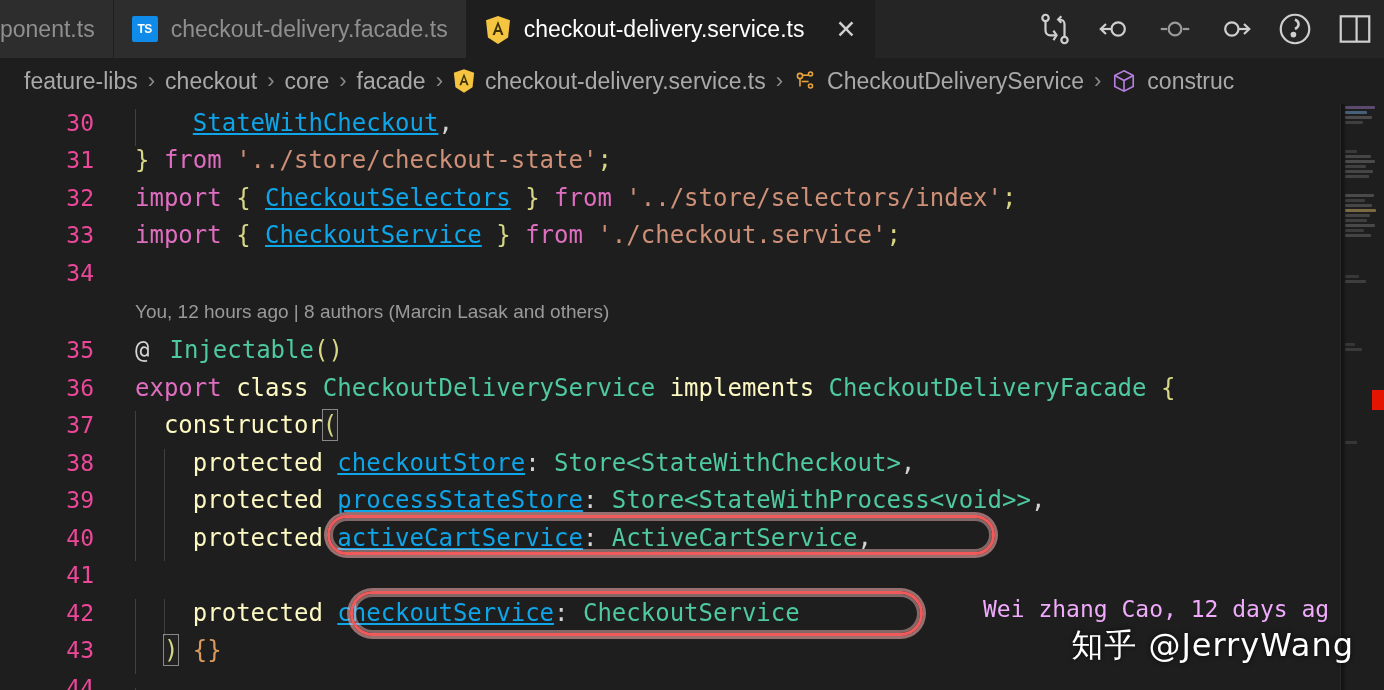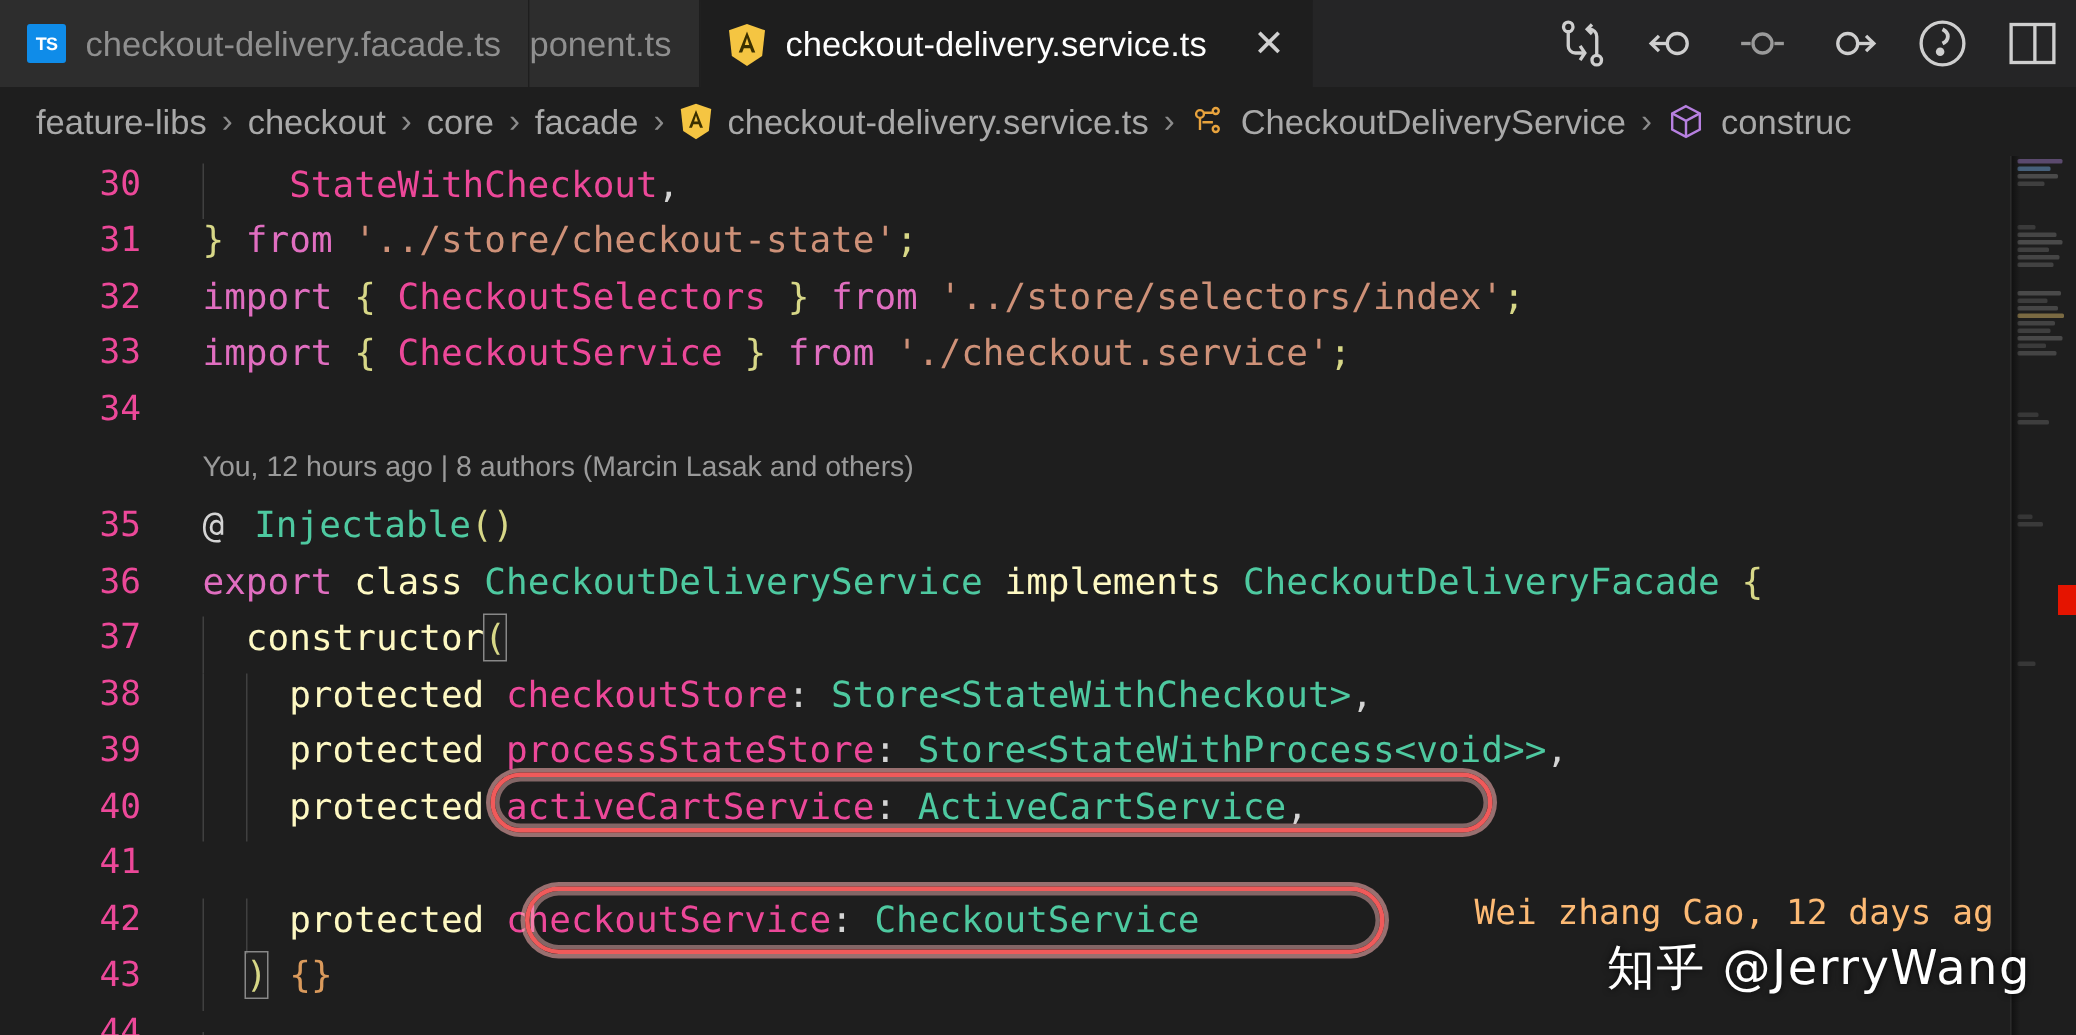--- a/index.html
+++ b/index.html
@@ -84,36 +84,36 @@
     height: 40px; display: flex; align-items: center;
     font-family: "Liberation Sans", sans-serif;
     font-size: 19px; color: #9a9a9a;
   }
   .lens .code { color: #9a9a9a; }
 
   
   .kw   { color: #e06ec0; }       
   .kw2  { color: #fef9c3; }       
   .type { color: #4ec9a0; }       
-  .var  { color: #ec4899; }       
+  .var  { color: #0ea5e9; text-decoration: underline; }       
   .str  { color: #ce9178; }       
   .br   { color: #d7d787; }       
   .br2  { color: #da9a5c; }       
   .pun  { color: #d4d4d4; }       
   .dec  { color: #4ec9a0; padding-left: 20px; }
   .at   { color: #d4d4d4; }
 
   .bracket-match {
     outline: 1px solid #888; background: rgba(255,255,255,0.02);
     padding: 1px 0;
   }
 
   
   .blame {
-    position: absolute; color: #fdba74; font-size: 23px;
+    position: absolute; color: #f0abfc; font-size: 23px;
     font-family: "DejaVu Sans Mono", monospace; white-space: pre;
   }
 
   
   .annot {
     position: absolute; border: 3px solid #f05a5a;
     border-radius: 24px; pointer-events: none;
     box-shadow: 0 0 0 3px rgba(255,180,180,0.55),
                 inset 0 0 0 3px rgba(255,190,190,0.45);
   }
@@ -139,27 +139,27 @@
     color: #ffffff; font-size: 32px; letter-spacing: 1px;
     font-family: "DejaVu Sans", sans-serif; z-index: 30;
     text-shadow: 0 0 5px rgba(0,0,0,0.8);
   }
 </style>
 </head>
 <body>
 
 <div id="tabbar">
 
+  <div class="tab inactive-cut">
+    <span class="tab-label">ponent.ts</span>
+  </div>
+
   <div class="tab">
     <span class="ts-icon">TS</span>
     <span class="tab-label">checkout-delivery.facade.ts</span>
-  </div>
-
-  <div class="tab inactive-cut">
-    <span class="tab-label">ponent.ts</span>
   </div>
 
   <div class="tab active">
     <span class="ng-icon">
       <svg viewBox="0 0 26 30" width="26" height="30">
         <path d="M13 1 L25 5.2 L23.1 22.4 L13 29 L2.9 22.4 L1 5.2 Z" fill="#f5c542"></path>
         <path d="M13 6 L7.5 20 L9.8 20 L10.9 17.1 L15.1 17.1 L16.2 20 L18.5 20 Z M13 10.4 L14.5 15 L11.5 15 Z" fill="#3b3000"></path>
       </svg>
     </span>
     <span class="tab-label">checkout-delivery.service.ts</span>

